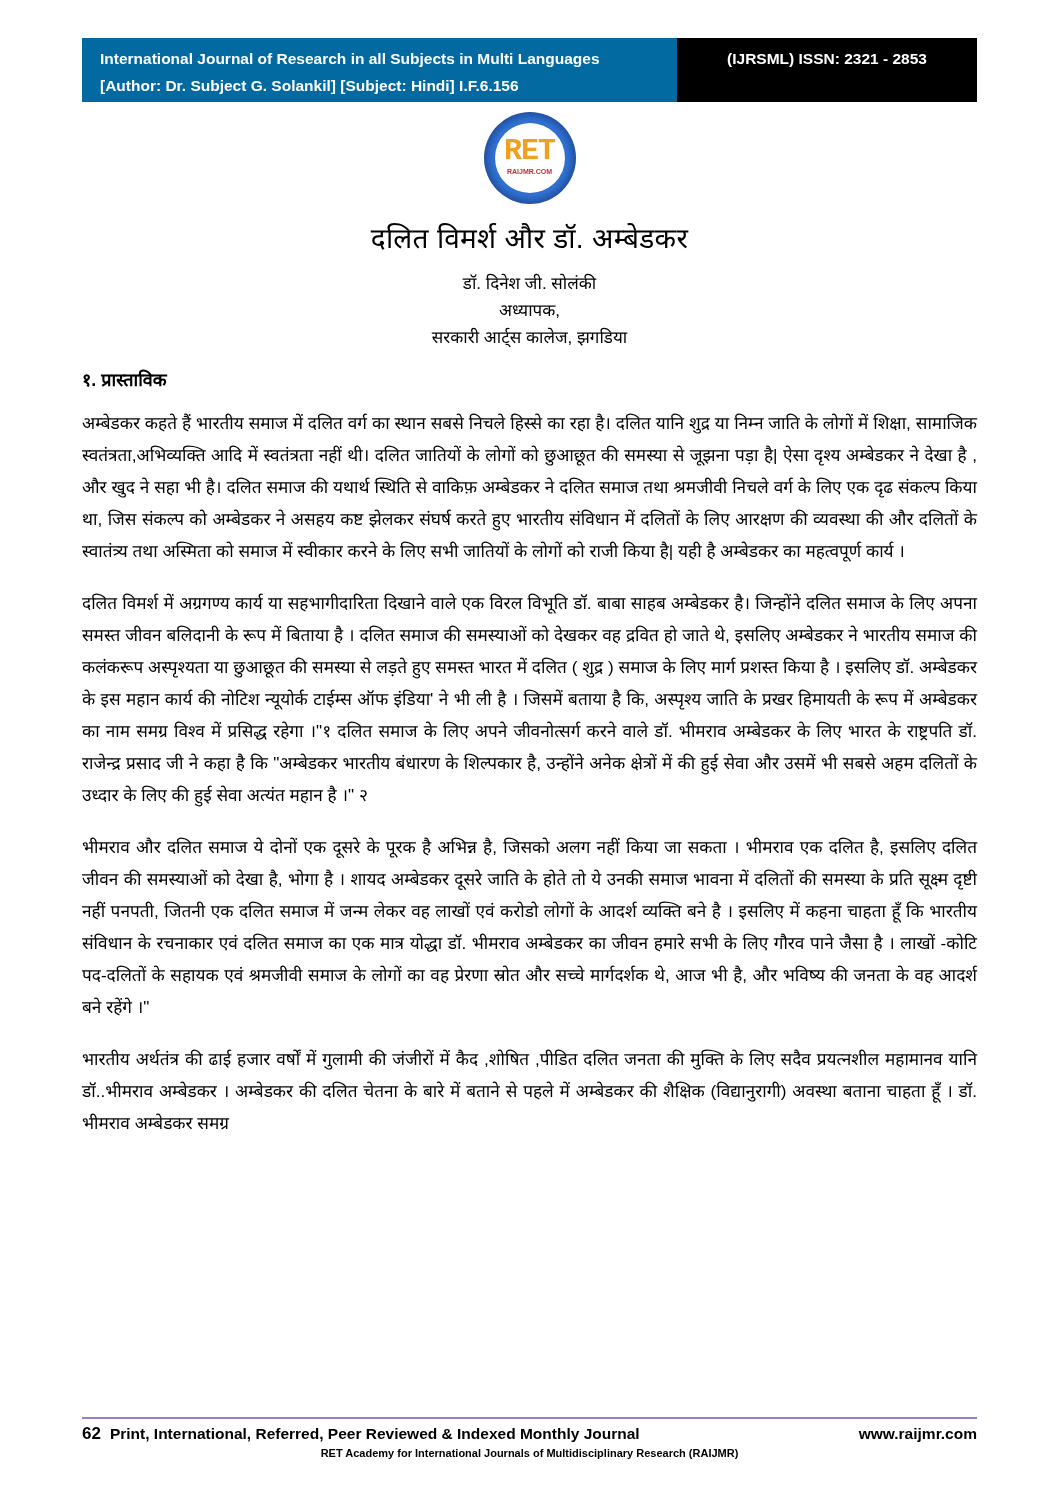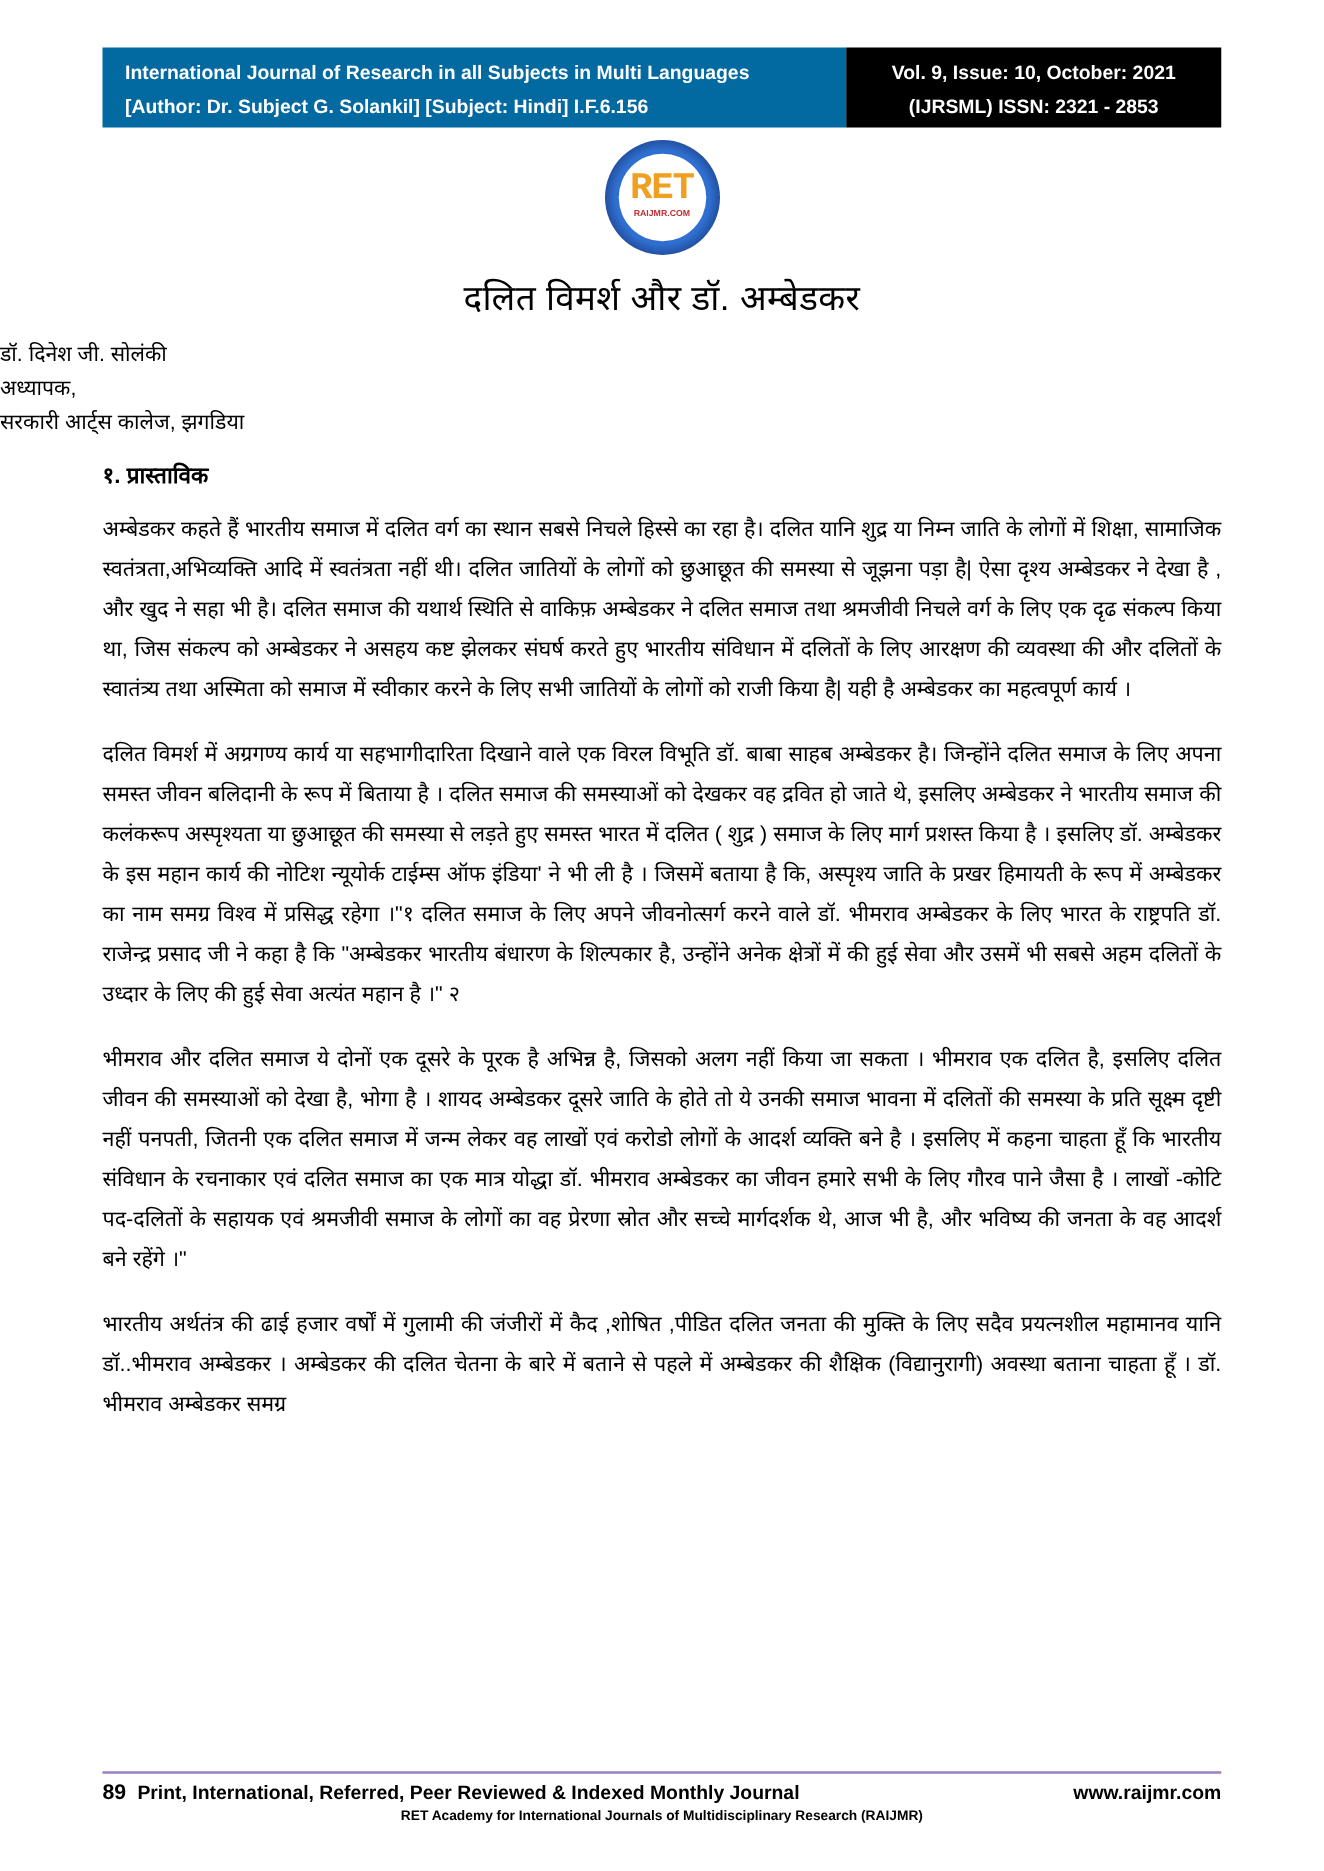--- a/index.html
+++ b/index.html
@@ -106,20 +106,21 @@
   
   .title {
     text-align: center;
     font-family: "Liberation Sans", sans-serif;
     font-weight: normal;
     font-size: 28px;
     margin-top: 14px;
     letter-spacing: 0.3px;
   }
   .byline {
+    text-align: center;
     font-family: "Liberation Sans", sans-serif;
     font-size: 17px;
     margin-top: 14px;
     line-height: 27px;
   }
 
   
   .content {
     width: 895px;
     margin: 0 auto;
@@ -176,21 +177,20 @@
 <body>
 
 <div class="page">
 
   <div class="header">
     <div class="header-left">
       <div class="header-line">International Journal of Research in all Subjects in Multi Languages</div>
       <div class="header-line">[Author: Dr. Subject G. Solankil] [Subject: Hindi] I.F.6.156</div>
     </div>
     <div class="header-right">
-      <div class="header-line">Vol. 9, Issue: 10, October: 2021</div>
       <div class="header-line">(IJRSML) ISSN: 2321 - 2853</div>
     </div>
   </div>
 
   <div class="logo-wrap">
     <div class="logo">
       <div class="ring"></div>
       <div class="letters">RET</div>
       <div class="sub">RAIJMR.COM</div>
     </div>
@@ -207,21 +207,21 @@
     <div class="section-heading">१. प्रास्ताविक</div>
     <p class="para">अम्बेडकर कहते हैं भारतीय समाज में दलित वर्ग का स्थान सबसे निचले हिस्से का रहा है। दलित यानि शुद्र या निम्न जाति के लोगों में शिक्षा, सामाजिक स्वतंत्रता,अभिव्यक्ति आदि में स्वतंत्रता नहीं थी। दलित जातियों के लोगों को छुआछूत की समस्या से जूझना पड़ा है| ऐसा दृश्य अम्बेडकर ने देखा है , और खुद ने सहा भी है। दलित समाज की यथार्थ स्थिति से वाकिफ़ अम्बेडकर ने दलित समाज तथा श्रमजीवी निचले वर्ग के लिए एक दृढ संकल्प किया था, जिस संकल्प को अम्बेडकर ने असहय कष्ट झेलकर संघर्ष करते हुए भारतीय संविधान में दलितों के लिए आरक्षण की व्यवस्था की और दलितों के स्वातंत्र्य तथा अस्मिता को समाज में स्वीकार करने के लिए सभी जातियों के लोगों को राजी किया है| यही है अम्बेडकर का महत्वपूर्ण कार्य ।</p>
     <p class="para">दलित विमर्श में अग्रगण्य कार्य या सहभागीदारिता दिखाने वाले एक विरल विभूति डॉ. बाबा साहब अम्बेडकर है। जिन्होंने दलित समाज के लिए अपना समस्त जीवन बलिदानी के रूप में बिताया है । दलित समाज की समस्याओं को देखकर वह द्रवित हो जाते थे, इसलिए अम्बेडकर ने भारतीय समाज की कलंकरूप अस्पृश्यता या छुआछूत की समस्या से लड़ते हुए समस्त भारत में दलित ( शुद्र ) समाज के लिए मार्ग प्रशस्त किया है । इसलिए डॉ. अम्बेडकर के इस महान कार्य की नोटिश न्यूयोर्क टाईम्स ऑफ इंडिया' ने भी ली है । जिसमें बताया है कि, अस्पृश्य जाति के प्रखर हिमायती के रूप में अम्बेडकर का नाम समग्र विश्व में प्रसिद्ध रहेगा ।"१ दलित समाज के लिए अपने जीवनोत्सर्ग करने वाले डॉ. भीमराव अम्बेडकर के लिए भारत के राष्ट्रपति डॉ. राजेन्द्र प्रसाद जी ने कहा है कि "अम्बेडकर भारतीय बंधारण के शिल्पकार है, उन्होंने अनेक क्षेत्रों में की हुई सेवा और उसमें भी सबसे अहम दलितों के उध्दार के लिए की हुई सेवा अत्यंत महान है ।" २</p>
     <p class="para">भीमराव और दलित समाज ये दोनों एक दूसरे के पूरक है अभिन्न है, जिसको अलग नहीं किया जा सकता । भीमराव एक दलित है, इसलिए दलित जीवन की समस्याओं को देखा है, भोगा है । शायद अम्बेडकर दूसरे जाति के होते तो ये उनकी समाज भावना में दलितों की समस्या के प्रति सूक्ष्म दृष्टी नहीं पनपती, जितनी एक दलित समाज में जन्म लेकर वह लाखों एवं करोडो लोगों के आदर्श व्यक्ति बने है । इसलिए में कहना चाहता हूँ कि भारतीय संविधान के रचनाकार एवं दलित समाज का एक मात्र योद्धा डॉ. भीमराव अम्बेडकर का जीवन हमारे सभी के लिए गौरव पाने जैसा है । लाखों -कोटि पद-दलितों के सहायक एवं श्रमजीवी समाज के लोगों का वह प्रेरणा स्रोत और सच्चे मार्गदर्शक थे, आज भी है, और भविष्य की जनता के वह आदर्श बने रहेंगे ।"</p>
     <p class="para">भारतीय अर्थतंत्र की ढाई हजार वर्षों में गुलामी की जंजीरों में कैद ,शोषित ,पीडित दलित जनता की मुक्ति के लिए सदैव प्रयत्नशील महामानव यानि डॉ..भीमराव अम्बेडकर । अम्बेडकर की दलित चेतना के बारे में बताने से पहले में अम्बेडकर की शैक्षिक (विद्यानुरागी) अवस्था बताना चाहता हूँ । डॉ. भीमराव अम्बेडकर समग्र</p>
   </div>
 
   <div class="footer">
     <div class="footer-row1">
       <div class="footer-left">
-        <span class="page-num">89</span>
+        <span class="page-num">62</span>
         <span>Print, International, Referred, Peer Reviewed &amp; Indexed Monthly Journal</span>
       </div>
       <div>www.raijmr.com</div>
     </div>
     <div class="footer-row2">RET Academy for International Journals of Multidisciplinary Research (RAIJMR)</div>
   </div>
 
 </div>
 
 </body></html>

